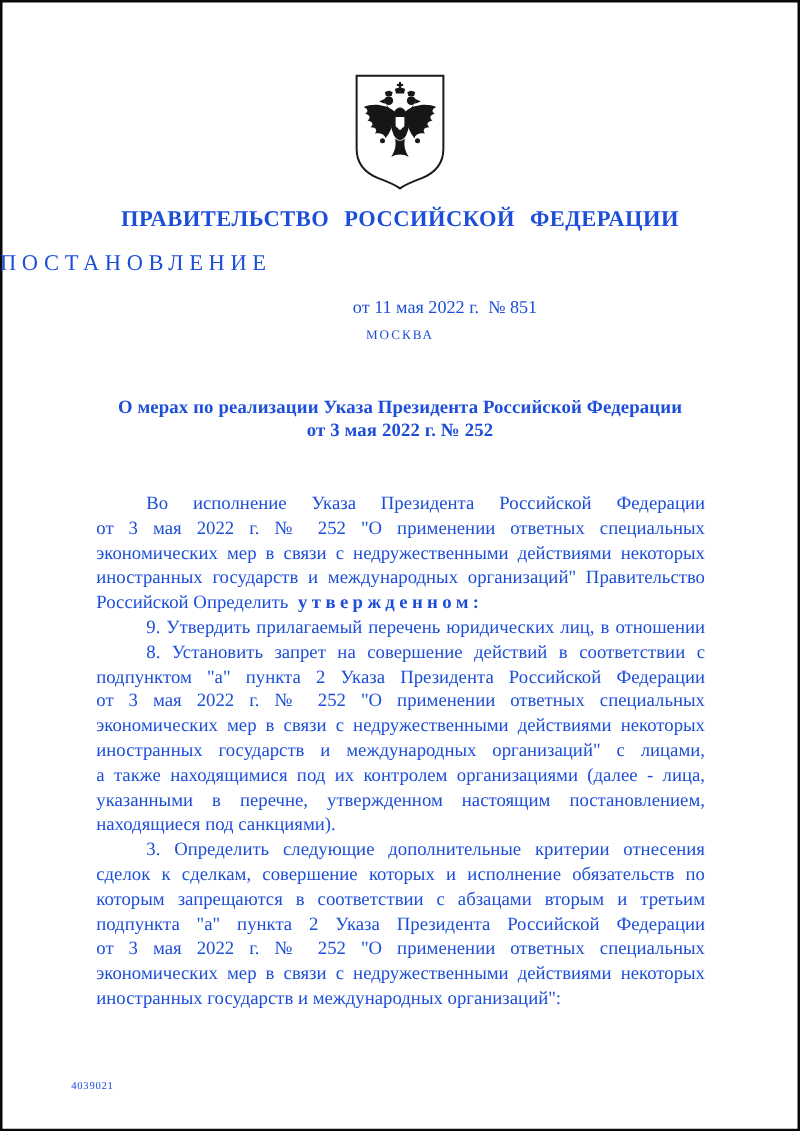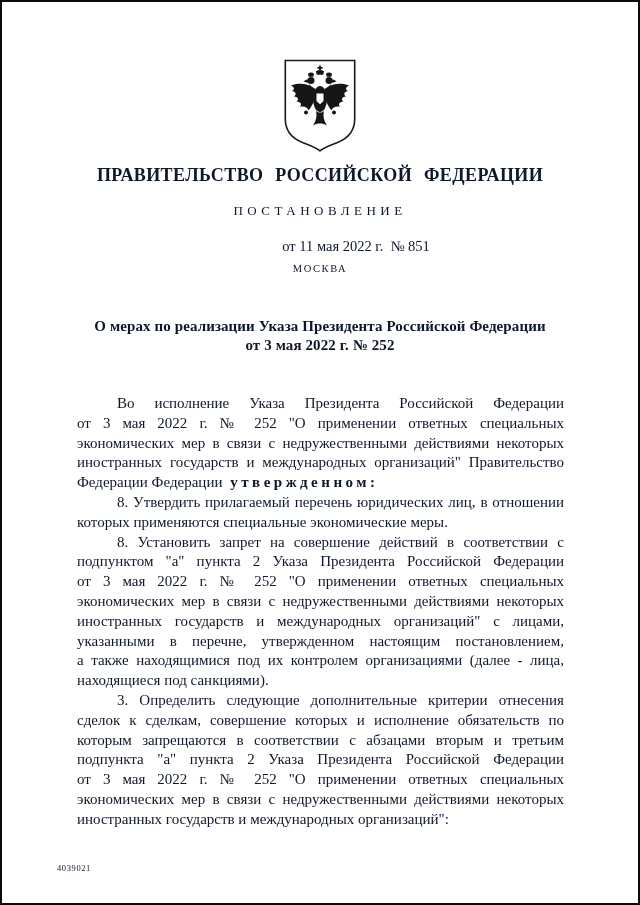--- a/index.html
+++ b/index.html
@@ -1,21 +1,21 @@
 <!DOCTYPE html>
 <html lang="ru"><head>
 <meta charset="utf-8">
 <style>
   html, body { margin: 0; padding: 0; background: #ffffff; }
   .page {
     position: relative;
     width: 640px;
     height: 905px;
     background: #fff;
-    color: #0f172a;
+    color: #1d4ed8;
     font-family: "Liberation Serif", "DejaVu Serif", serif;
     overflow: hidden;
   }
   .frame {
     position: absolute;
     inset: 0;
     border: 2px solid #0a0a0a;
     pointer-events: none;
   }
   .emblem {
@@ -36,22 +36,21 @@
     font-size: 18px;
     line-height: 25px;
     letter-spacing: 0.4px;
     word-spacing: 7px;
   }
   .doctype {
     position: absolute;
     top: 201px;
     left: 0;
     width: 100%;
-    text-align: center;
-    font-size: 13px;
+    font-size: 18px;
     line-height: 19px;
     letter-spacing: 4.5px;
   }
   .docdate {
     position: absolute;
     top: 237px;
     left: 0;
     width: 100%;
     text-align: center;
     font-size: 14.5px;
@@ -146,34 +145,33 @@
     <div>О мерах по реализации Указа Президента Российской Федерации</div>
     <div>от 3 мая 2022 г. № 252</div>
   </div>
 
   <div class="bodytext">
       <div class="para">
         <div class="line j first">Во исполнение Указа Президента Российской Федерации</div>
         <div class="line j">от 3 мая 2022 г. № 252 "О применении ответных специальных</div>
         <div class="line j">экономических мер в связи с недружественными действиями некоторых</div>
         <div class="line j">иностранных государств и международных организаций" Правительство</div>
-        <div class="line last"><span>Федерации Федерации </span><b class="decree">утвержденном:</b></div>
+        <div class="line last"><span>Российской Определить </span><b class="decree">утвержденном:</b></div>
       </div>
       <div class="para">
-        <div class="line j first">8. Утвердить прилагаемый перечень юридических лиц, в отношении</div>
-        <div class="line last">которых применяются специальные экономические меры.</div>
+        <div class="line j first">9. Утвердить прилагаемый перечень юридических лиц, в отношении</div>
       </div>
       <div class="para">
         <div class="line j first">8. Установить запрет на совершение действий в соответствии с</div>
         <div class="line j">подпунктом "а" пункта 2 Указа Президента Российской Федерации</div>
         <div class="line j">от 3 мая 2022 г. № 252 "О применении ответных специальных</div>
         <div class="line j">экономических мер в связи с недружественными действиями некоторых</div>
         <div class="line j">иностранных государств и международных организаций" с лицами,</div>
+        <div class="line j">а также находящимися под их контролем организациями (далее - лица,</div>
         <div class="line j">указанными в перечне, утвержденном настоящим постановлением,</div>
-        <div class="line j">а также находящимися под их контролем организациями (далее - лица,</div>
         <div class="line last">находящиеся под санкциями).</div>
       </div>
       <div class="para">
         <div class="line j first">3. Определить следующие дополнительные критерии отнесения</div>
         <div class="line j">сделок к сделкам, совершение которых и исполнение обязательств по</div>
         <div class="line j">которым запрещаются в соответствии с абзацами вторым и третьим</div>
         <div class="line j">подпункта "а" пункта 2 Указа Президента Российской Федерации</div>
         <div class="line j">от 3 мая 2022 г. № 252 "О применении ответных специальных</div>
         <div class="line j">экономических мер в связи с недружественными действиями некоторых</div>
         <div class="line last">иностранных государств и международных организаций":</div>

